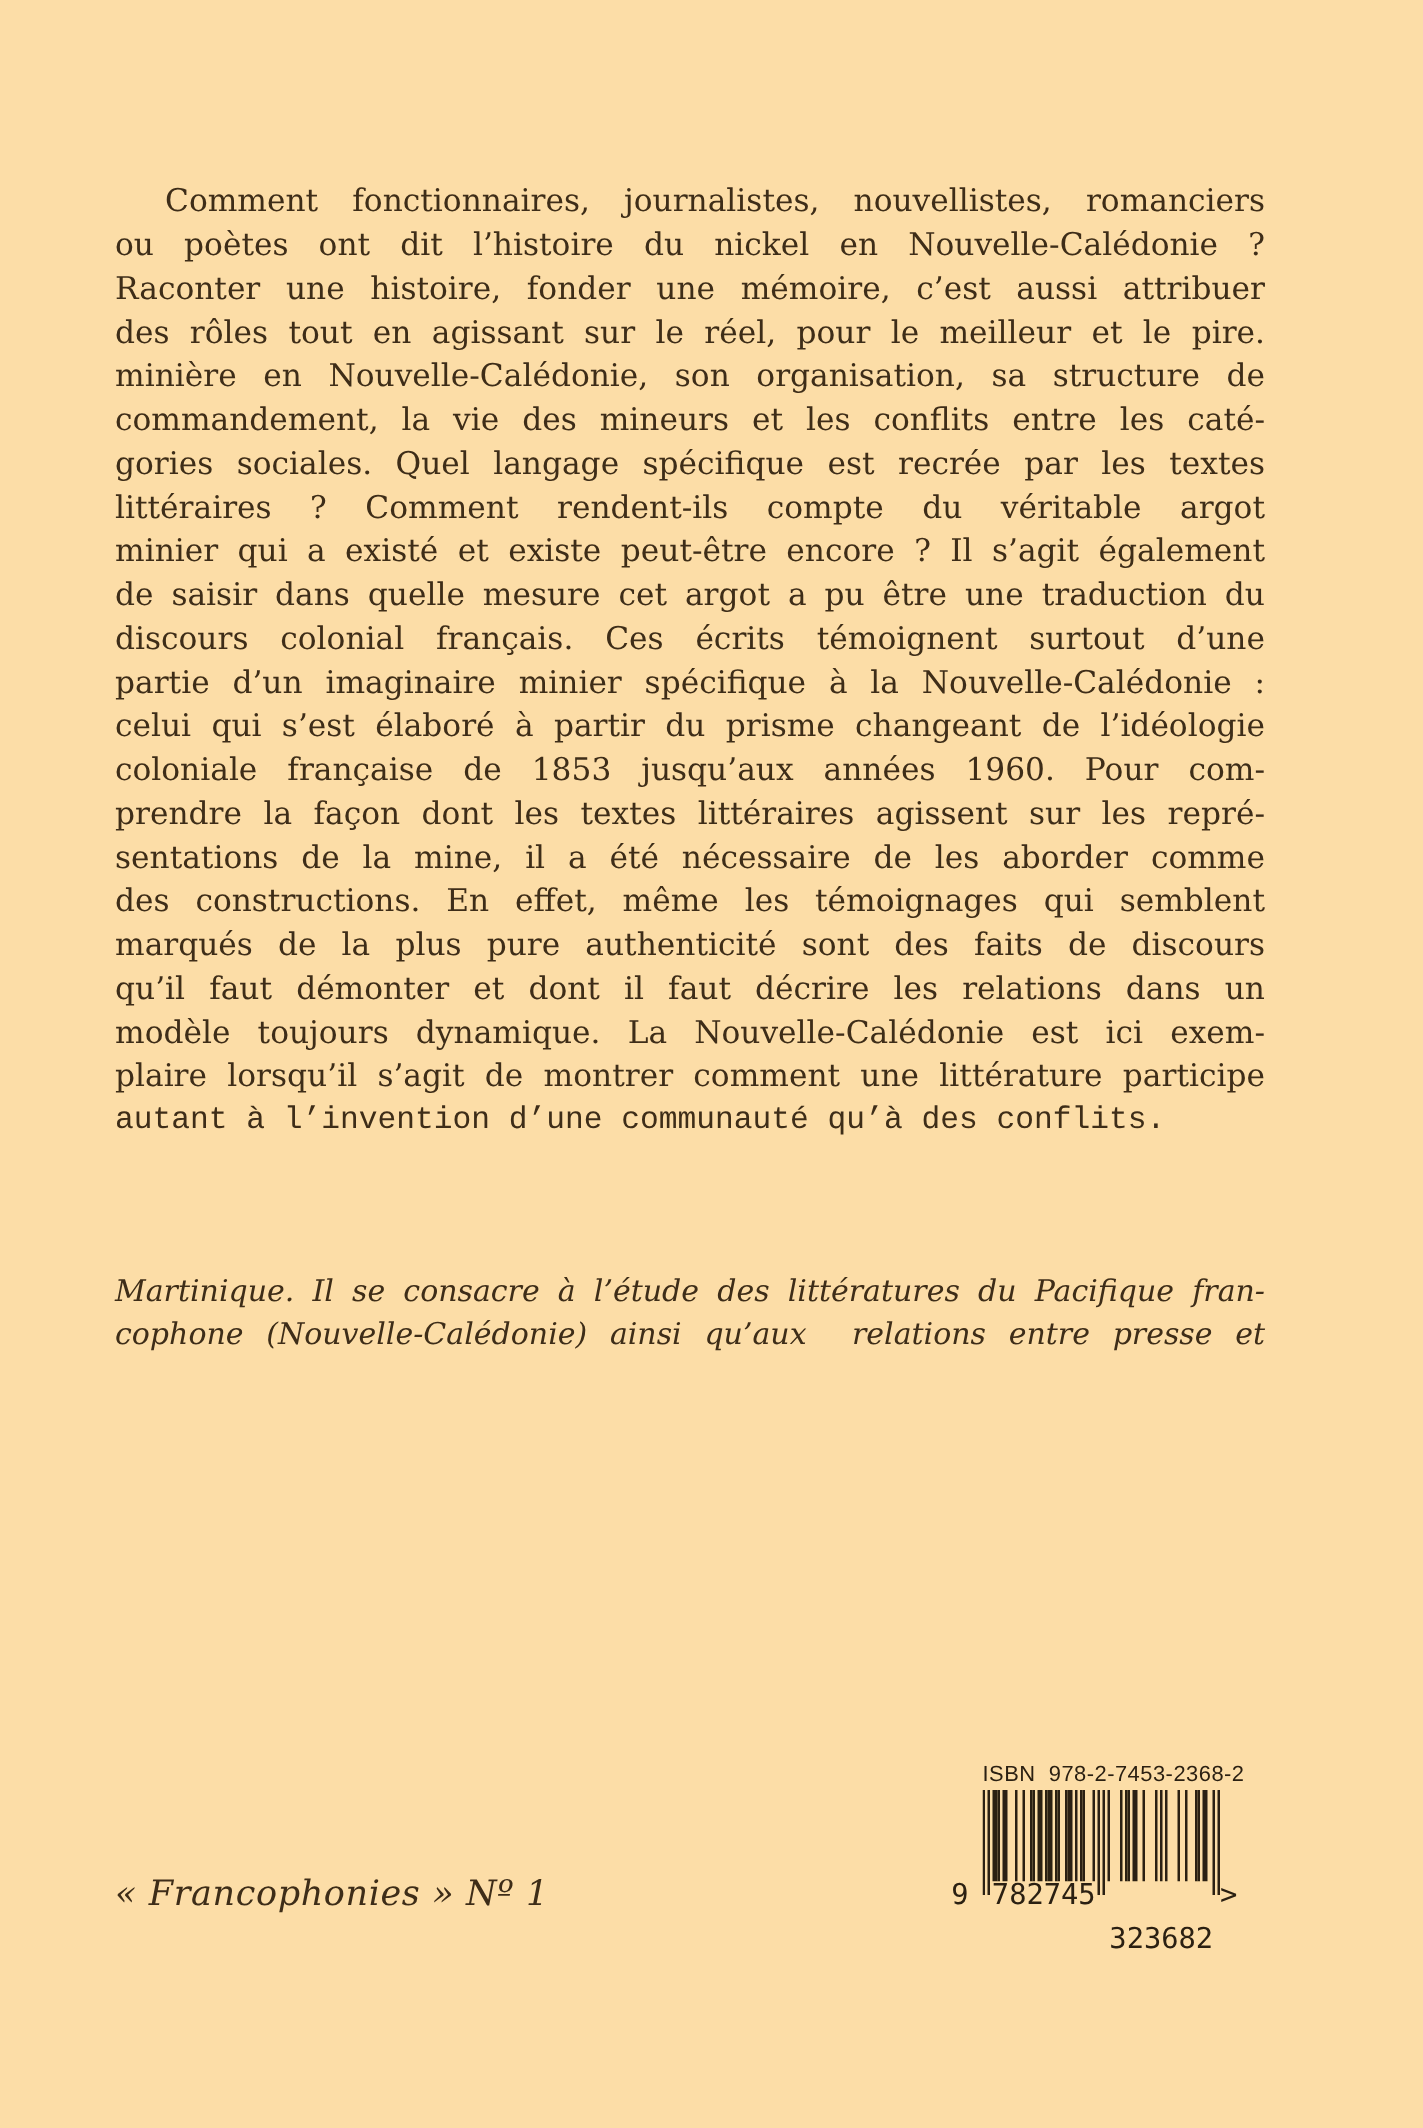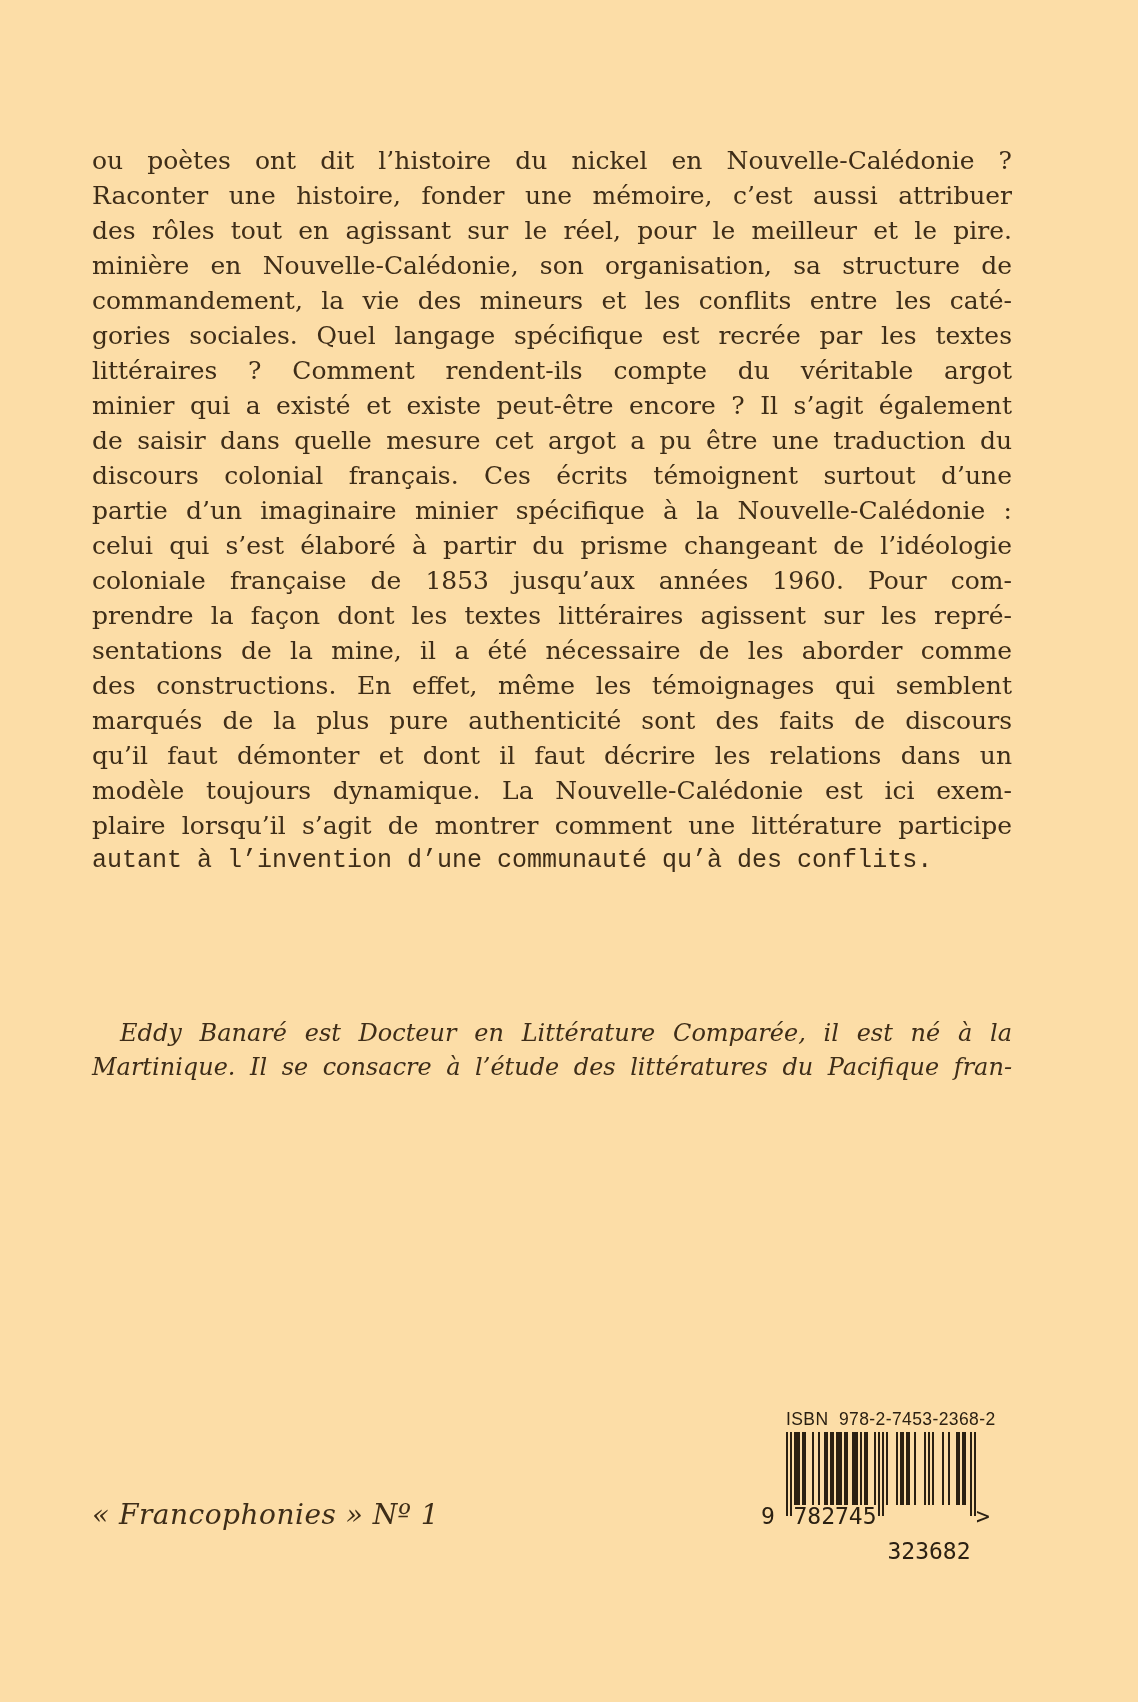--- a/index.html
+++ b/index.html
@@ -87,20 +87,21 @@
   .bc-g1{ left:6px;  width:86px; }
   .bc-g2{ left:100px; width:86px;margin-top:35px; }
   .bc-arrow{ left:190px; width:22px; text-align:left; }
 </style>
 </head>
 <body>
 
 <div class="page">
 
   <div class="synopsis" id="synopsis">
+      <div class="jline first-line">Comment fonctionnaires, journalistes, nouvellistes, romanciers</div>
       <div class="jline">ou poètes ont dit l’histoire du nickel en Nouvelle-Calédonie&nbsp;?</div>
       <div class="jline">Raconter une histoire, fonder une mémoire, c’est aussi attribuer</div>
       <div class="jline">des rôles tout en agissant sur le réel, pour le meilleur et le pire.</div>
       <div class="jline">minière en Nouvelle-Calédonie, son organisation, sa structure de</div>
       <div class="jline">commandement, la vie des mineurs et les conflits entre les caté-</div>
       <div class="jline">gories sociales. Quel langage spécifique est recrée par les textes</div>
       <div class="jline">littéraires&nbsp;? Comment rendent-ils compte du véritable argot</div>
       <div class="jline">minier qui a existé et existe peut-être encore&nbsp;? Il s’agit également</div>
       <div class="jline">de saisir dans quelle mesure cet argot a pu être une traduction du</div>
       <div class="jline">discours colonial français. Ces écrits témoignent surtout d’une</div>
@@ -111,22 +112,22 @@
       <div class="jline">sentations de la mine, il a été nécessaire de les aborder comme</div>
       <div class="jline">des constructions. En effet, même les témoignages qui semblent</div>
       <div class="jline">marqués de la plus pure authenticité sont des faits de discours</div>
       <div class="jline">qu’il faut démonter et dont il faut décrire les relations dans un</div>
       <div class="jline">modèle toujours dynamique. La Nouvelle-Calédonie est ici exem-</div>
       <div class="jline">plaire lorsqu’il s’agit de montrer comment une littérature participe</div>
       <div class="jline last-line">autant à l’invention d’une communauté qu’à des conflits.</div>
     </div>
 
   <div class="bio" id="bio">
-      <div class="jline first-line">Eddy Banaré est Docteur en Littérature Comparée, il est né à la</div>
       <div class="jline">Martinique. Il se consacre à l’étude des littératures du Pacifique fran-</div>
+      <div class="jline">cophone (Nouvelle-Calédonie) ainsi qu’aux&nbsp; relations entre presse et</div>
     </div>
 
   <div class="collection">« Francophonies » Nº 1</div>
 
   <div class="isbn-label">ISBN&nbsp;&nbsp;978-2-7453-2368-2</div>
 
   <div class="barcode" id="barcode">
     <svg id="barcode-svg" width="190" height="84" viewBox="0 0 190 84">
         <g fill="#2b2012">
           <rect x="0" y="0" width="2" height="84"></rect>

